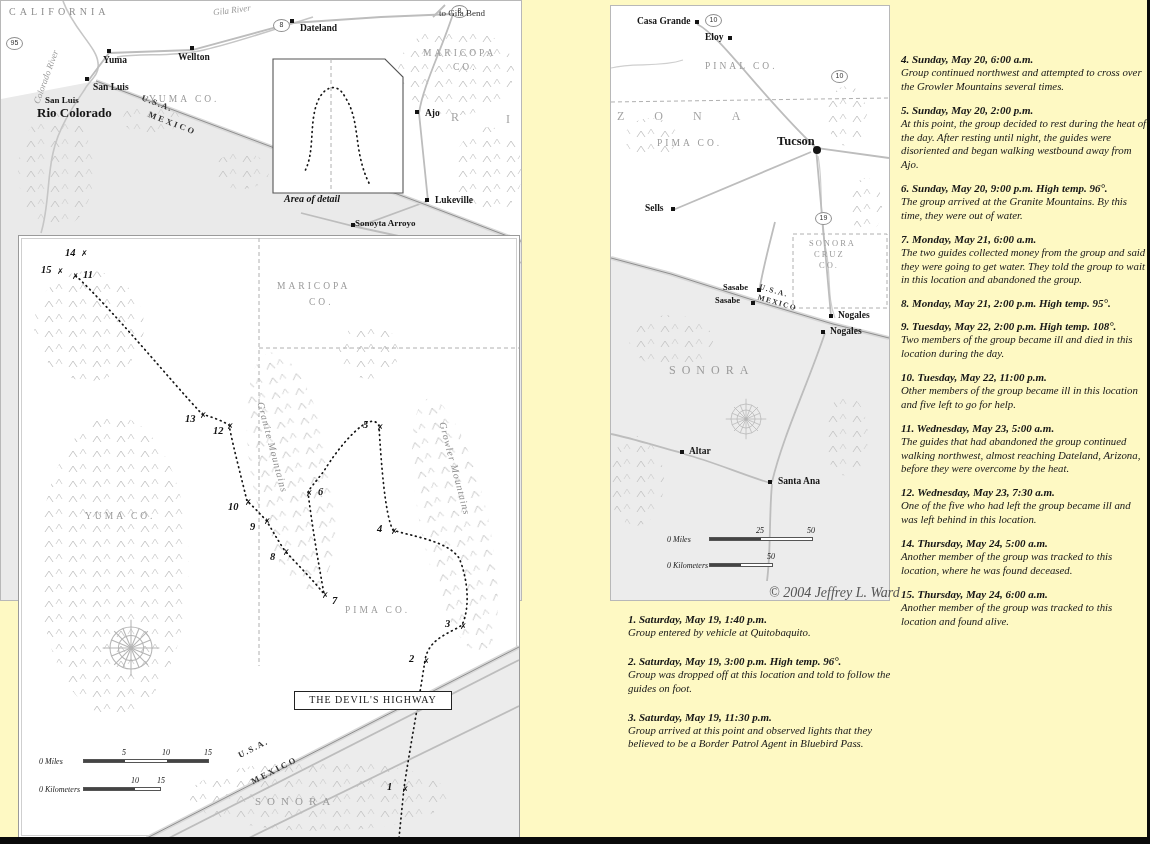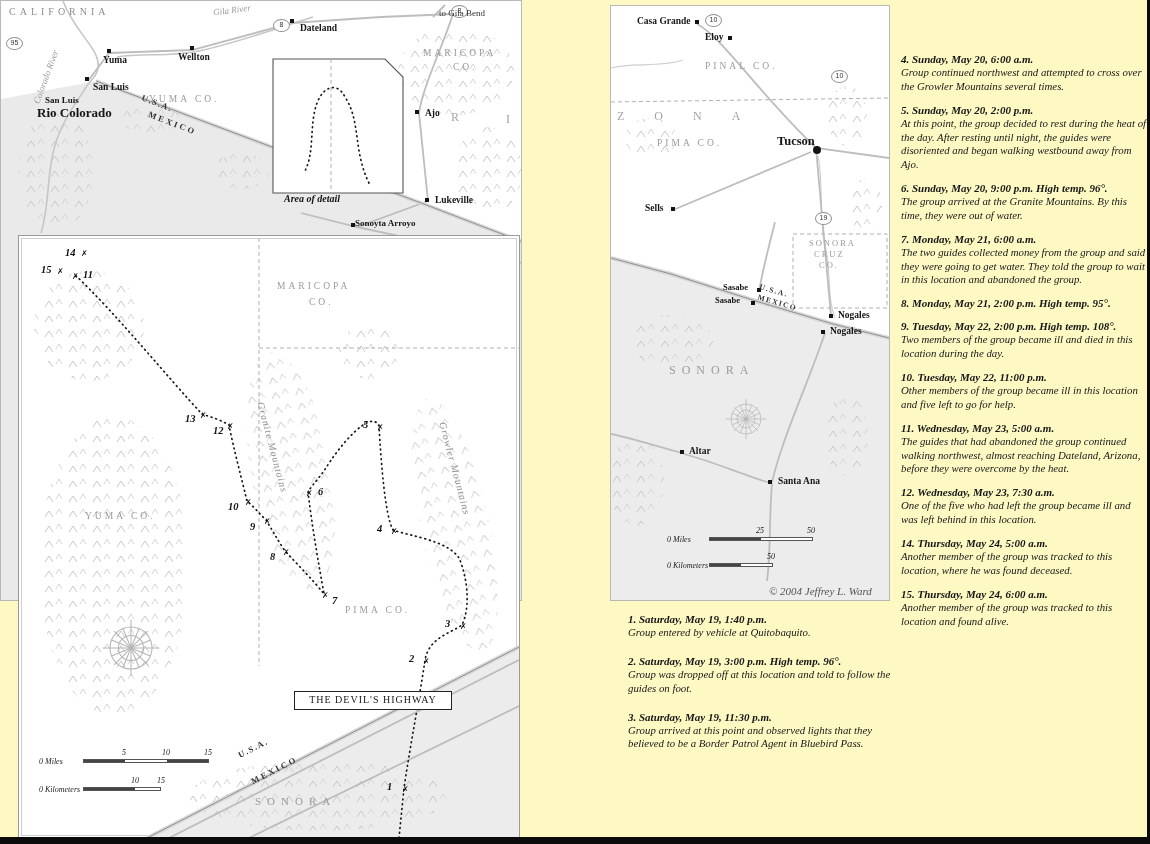--- a/index.html
+++ b/index.html
@@ -17,21 +17,21 @@
   .city-lg{font-size:12.5px;font-weight:bold;}
   .county{font-size:9.5px;color:#9b9b9b;letter-spacing:3px;}
   .state{font-size:10px;color:#8e8e8e;letter-spacing:4px;}
   .big-region{font-size:12px;color:#9b9b9b;letter-spacing:6px;}
   .azletters{font-size:12px;color:#a5a5a5;letter-spacing:30px;}
   .river{font-size:9px;font-style:italic;color:#9b9b9b;}
   .mtnlbl{font-size:10px;font-style:italic;color:#8e8e8e;letter-spacing:1px;}
   .bordertxt{font-size:8.5px;font-weight:bold;letter-spacing:1.5px;color:#333;}
   .smallnote{font-size:9px;color:#333;}
   .aodlbl{font-size:10px;font-style:italic;font-weight:bold;color:#111;}
-  .credit{font-size:11px;font-style:italic;color:#555;}
+  .credit{font-size:14px;font-style:italic;color:#555;}
   .ptnum{font-size:10.5px;font-weight:bold;font-style:italic;color:#111;}
   .mark{font-size:8px;color:#111;font-family:"DejaVu Sans",sans-serif;}
   .tick,.slabel{font-size:8px;font-style:italic;color:#222;}
   .shield{position:absolute;width:15px;height:11px;border:1px solid #8f8f8f;border-radius:50%;
           background:#fff;font-size:7px;line-height:10px;text-align:center;color:#333;
           font-family:"Liberation Sans",sans-serif;}
   .sbar{position:absolute;height:4px;border:1px solid #555;box-sizing:border-box;background:#fff;}
   .titlebox{position:absolute;border:1px solid #222;background:#fff;text-align:center;
             font-size:10px;letter-spacing:1px;line-height:16px;}
 

